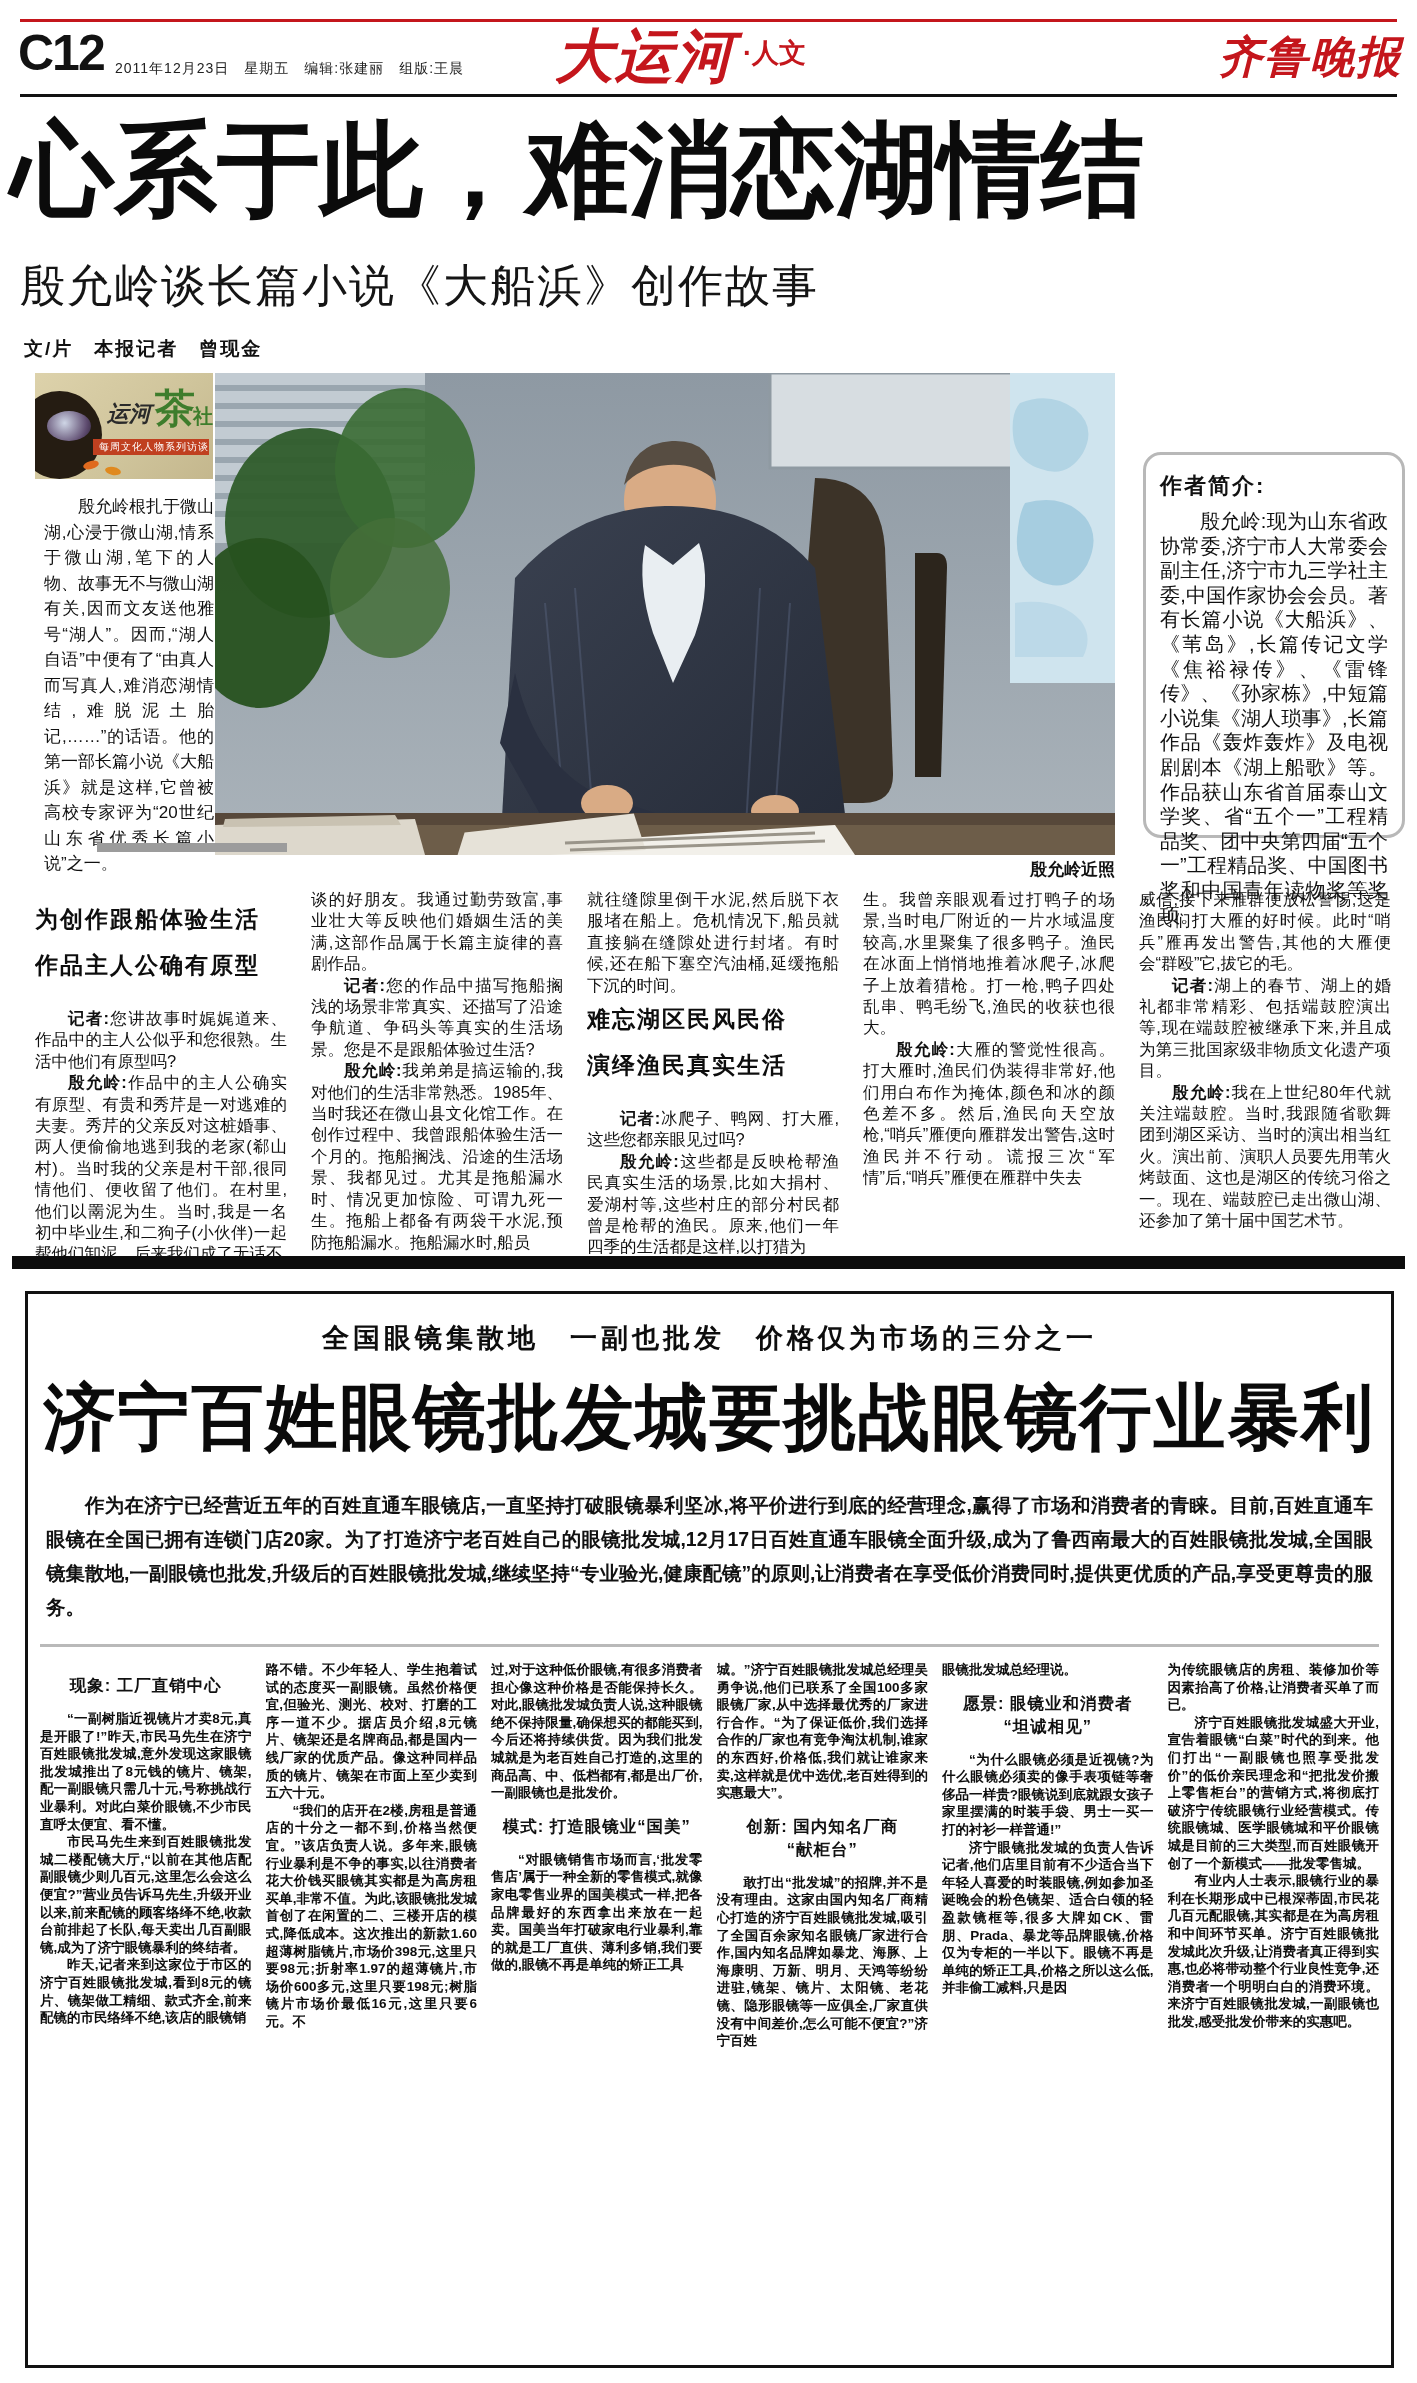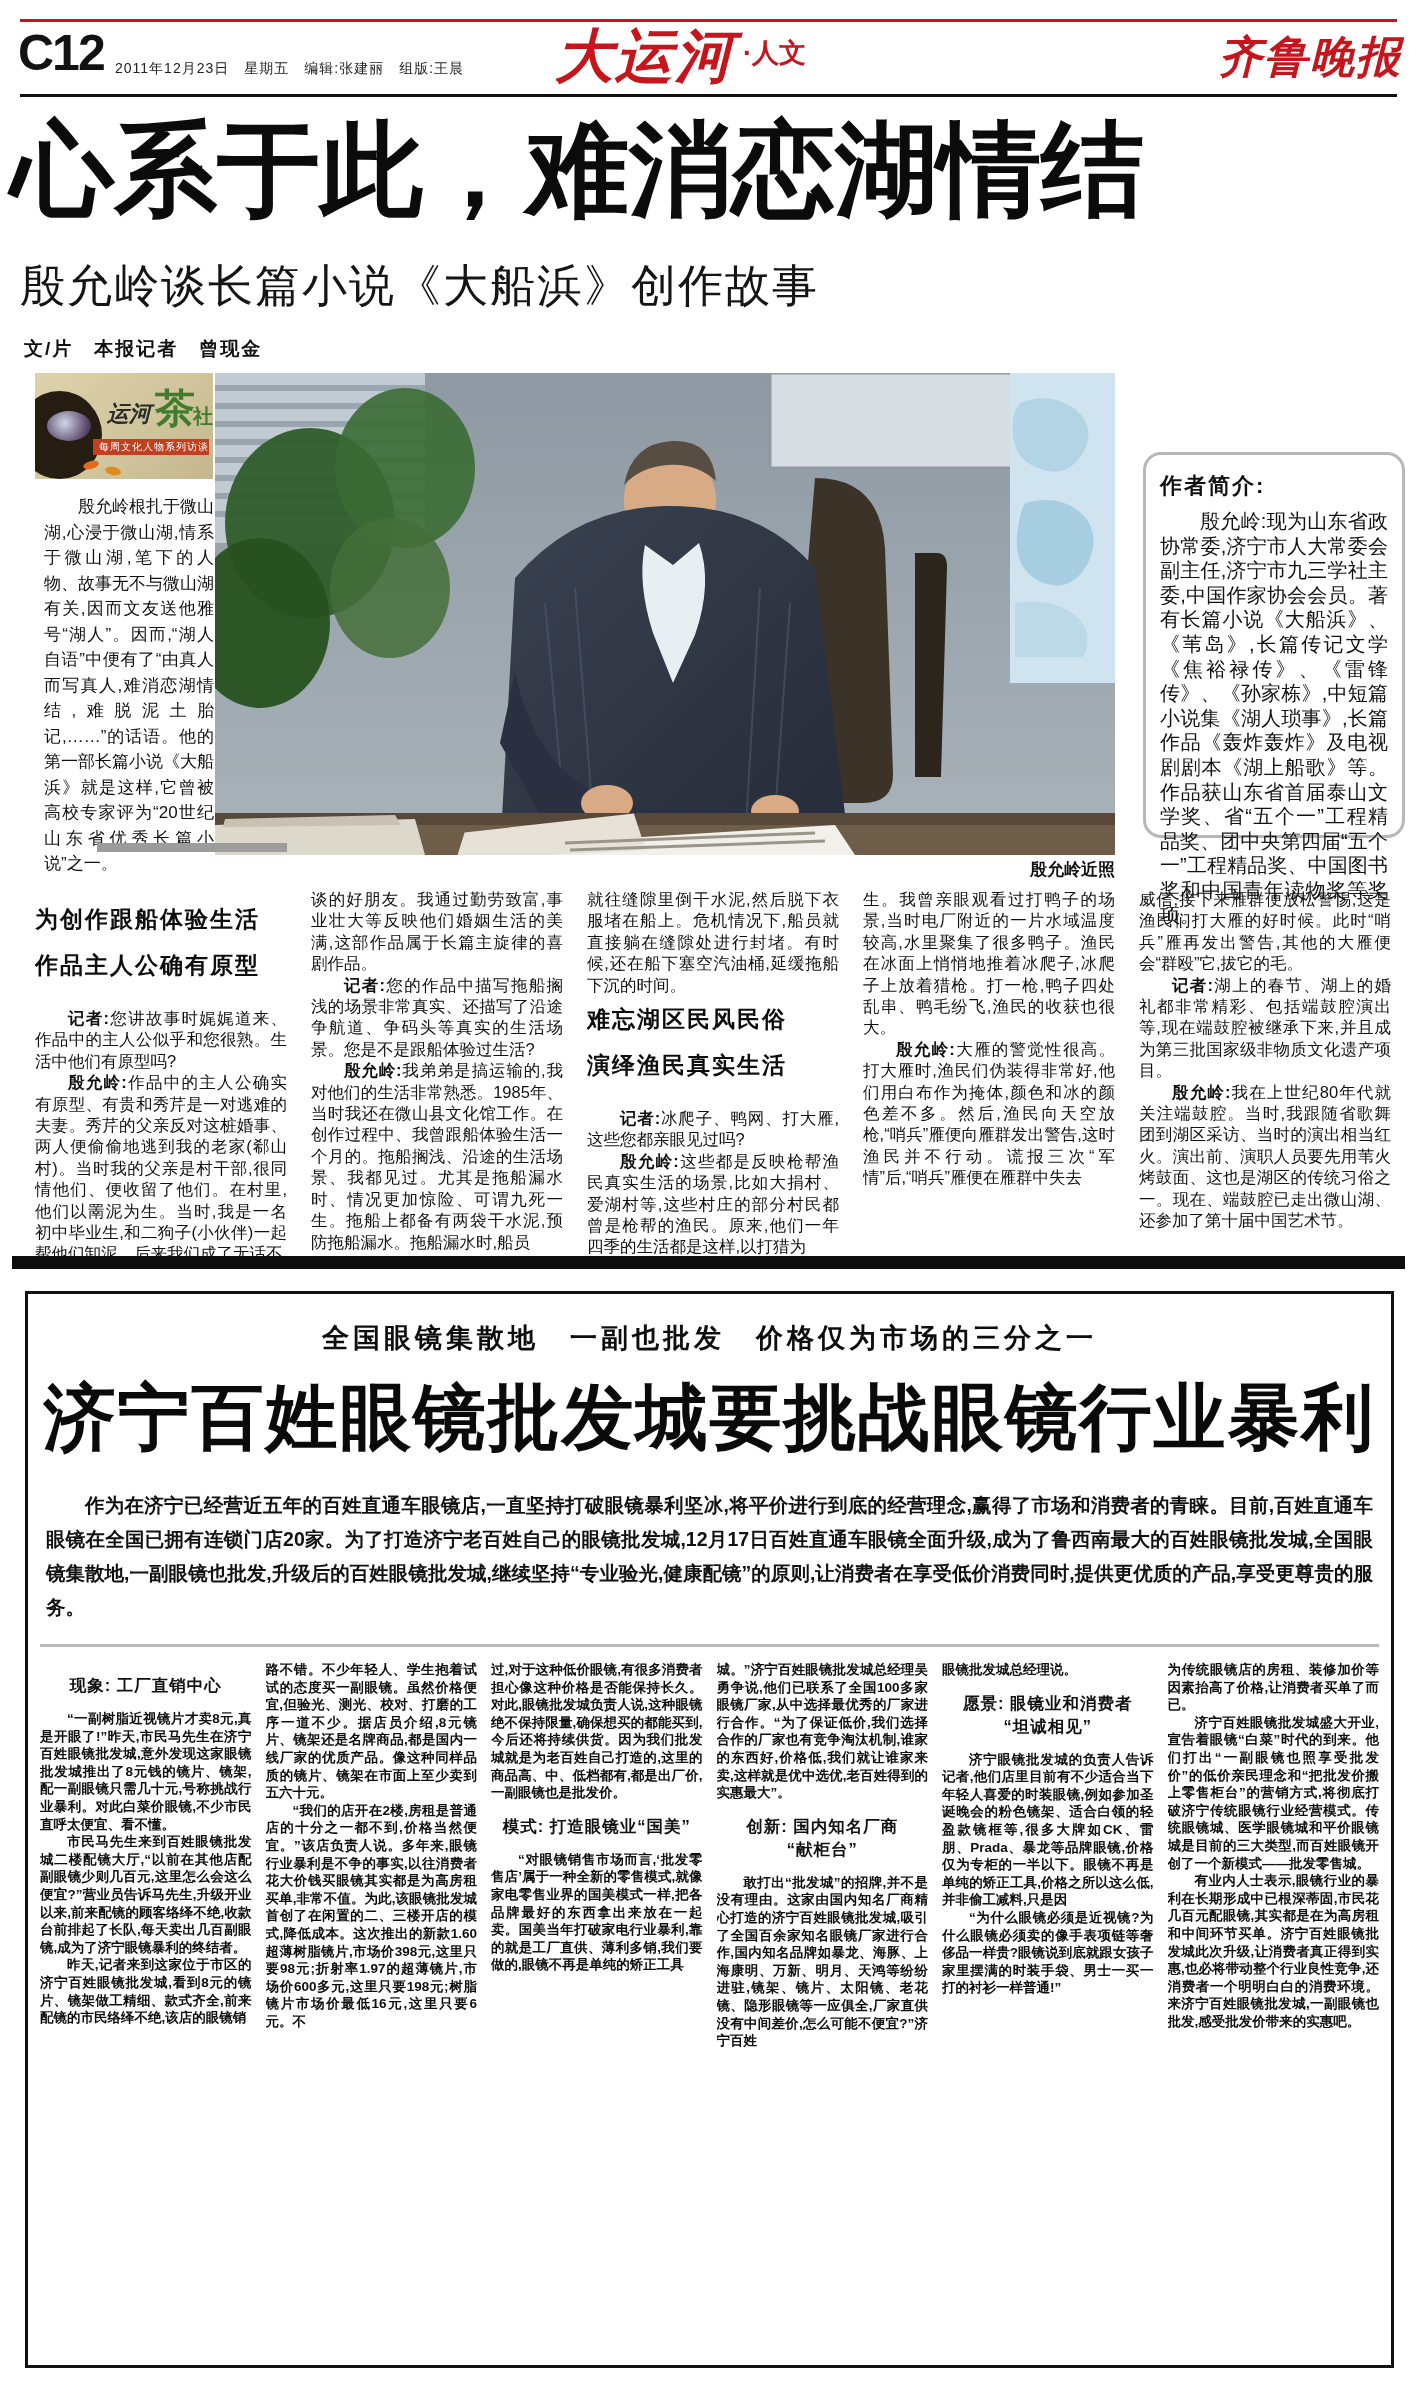--- a/index.html
+++ b/index.html
@@ -250,22 +250,22 @@
             <div>“献柜台”</div>
           </div>
           <p class="ad-p">敢打出“批发城”的招牌,并不是没有理由。这家由国内知名厂商精心打造的济宁百姓眼镜批发城,吸引了全国百余家知名眼镜厂家进行合作,国内知名品牌如暴龙、海豚、上海康明、万新、明月、天鸿等纷纷进驻,镜架、镜片、太阳镜、老花镜、隐形眼镜等一应俱全,厂家直供没有中间差价,怎么可能不便宜?”济宁百姓</p>
         </div>
         <div class="ad-col">
           <p class="ad-p noindent">眼镜批发城总经理说。</p>
           <div class="ad-h3">
             <div>愿景: 眼镜业和消费者</div>
             <div>“坦诚相见”</div>
           </div>
+          <p class="ad-p">“为什么眼镜必须是近视镜?为什么眼镜必须卖的像手表项链等奢侈品一样贵?眼镜说到底就跟女孩子家里摆满的时装手袋、男士一买一打的衬衫一样普通!”</p>
           <p class="ad-p">济宁眼镜批发城的负责人告诉记者,他们店里目前有不少适合当下年轻人喜爱的时装眼镜,例如参加圣诞晚会的粉色镜架、适合白领的轻盈款镜框等,很多大牌如CK、雷朋、Prada、暴龙等品牌眼镜,价格仅为专柜的一半以下。眼镜不再是单纯的矫正工具,价格之所以这么低,并非偷工减料,只是因</p>
-          <p class="ad-p">“为什么眼镜必须是近视镜?为什么眼镜必须卖的像手表项链等奢侈品一样贵?眼镜说到底就跟女孩子家里摆满的时装手袋、男士一买一打的衬衫一样普通!”</p>
         </div>
         <div class="ad-col">
           <p class="ad-p noindent">为传统眼镜店的房租、装修加价等因素抬高了价格,让消费者买单了而已。</p>
           <p class="ad-p">济宁百姓眼镜批发城盛大开业,宣告着眼镜“白菜”时代的到来。他们打出“一副眼镜也照享受批发价”的低价亲民理念和“把批发价搬上零售柜台”的营销方式,将彻底打破济宁传统眼镜行业经营模式。传统眼镜城、医学眼镜城和平价眼镜城是目前的三大类型,而百姓眼镜开创了一个新模式——批发零售城。</p>
           <p class="ad-p">有业内人士表示,眼镜行业的暴利在长期形成中已根深蒂固,市民花几百元配眼镜,其实都是在为高房租和中间环节买单。济宁百姓眼镜批发城此次升级,让消费者真正得到实惠,也必将带动整个行业良性竞争,还消费者一个明明白白的消费环境。来济宁百姓眼镜批发城,一副眼镜也批发,感受批发价带来的实惠吧。</p>
         </div>
       </div>
   </div>
 
 </div>

